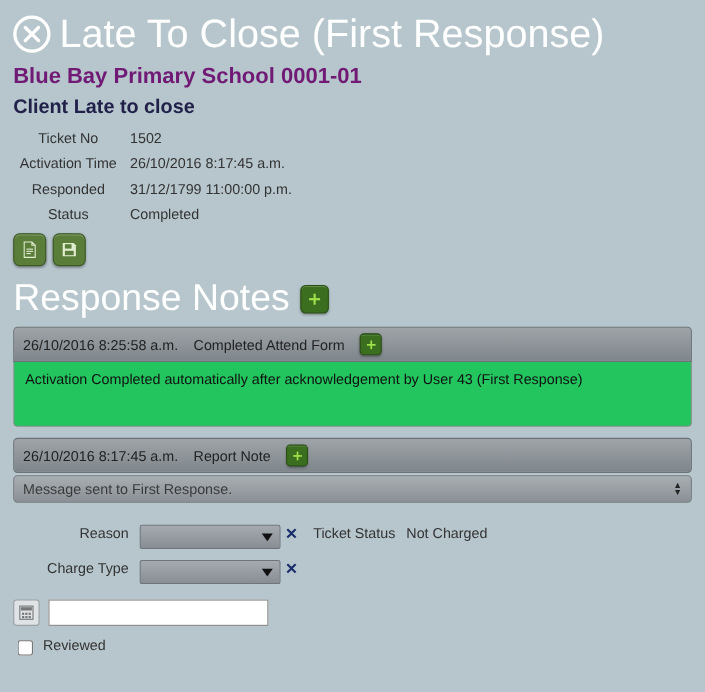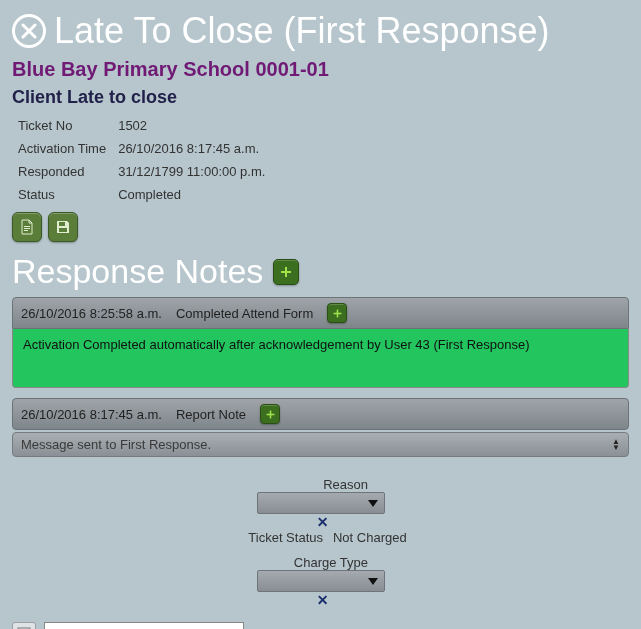--- a/index.html
+++ b/index.html
@@ -7,41 +7,41 @@
   .page{padding:0 12px;}
   h1.page-title{color:#fff;font-weight:normal;font-size:36px;margin:0;padding:10px 0 4px 0;display:flex;align-items:center;gap:8px;}
   .close-circle{display:inline-flex;width:28px;height:28px;border:3px solid #fff;border-radius:50%;align-items:center;justify-content:center;color:#fff;font-weight:bold;}
   .close-circle svg{width:16px;height:16px;}
   .subline{font-size:20px;font-weight:bold;color:#701a75;padding:2px 0;}
   .subline .client-name{display:inline-block;min-width:220px;}
   .subline .client-code{display:inline-block;}
   .client-desc{font-size:18px;font-weight:bold;color:#21214a;padding:4px 0 6px 0;}
   table.details{border-collapse:collapse;}
   table.details td{padding:4px 6px;vertical-align:top;}
-  table.details td.label{text-align:left;color:#333;font-size:13px;white-space:nowrap;}
+  table.details td.label{text-align:center;color:#333;font-size:13px;white-space:nowrap;}
   table.details td.val{color:#333;font-size:13px;}
   .toolbar{display:flex;gap:6px;padding:6px 0 10px 0;}
   .iconbtn{width:28px;height:28px;background:#5a7d3a;border:1px solid #3d5a26;border-radius:6px;display:flex;align-items:center;justify-content:center;cursor:pointer;box-shadow:inset 0 1px 0 rgba(255,255,255,.25),0 1px 2px rgba(0,0,0,.3);}
   .iconbtn svg{width:16px;height:16px;fill:#dfeccd;}
   h2.section-title{color:#fff;font-weight:normal;font-size:34px;margin:0;padding:0 0 6px 0;display:flex;align-items:center;gap:10px;}
   .addbtn{width:24px;height:24px;background:#3b6e1e;border:1px solid #2a4f15;border-radius:5px;display:flex;align-items:center;justify-content:center;cursor:pointer;box-shadow:inset 0 1px 0 rgba(255,255,255,.2),0 1px 2px rgba(0,0,0,.3);}
   .addbtn.small{width:18px;height:18px;border-radius:4px;}
   .addbtn svg{width:14px;height:14px;fill:#9fe24a;}
   .addbtn.small svg{width:11px;height:11px;}
   .note-block{margin-bottom:10px;}
   .note-header{background:linear-gradient(#9ea4a8,#7f868b);border:1px solid #6c7276;border-radius:4px 4px 0 0;padding:5px 8px;display:flex;align-items:center;gap:14px;color:#222;font-size:13px;}
   .note-header .note-ts{color:#222;}
   .note-header .note-type{color:#222;}
   .note-body{background:#22c55e;border:1px solid #888;border-top:none;border-radius:0 0 4px 4px;padding:8px 10px;min-height:42px;font-size:13px;color:#111;outline:none;}
   .collapsed-row{background:linear-gradient(#a8aeb2,#8a9095);border:1px solid #757b7f;border-radius:4px;padding:4px 8px;display:flex;align-items:center;justify-content:space-between;color:#444;font-size:13px;}
   .collapsed-row .msg{color:#3a3a3a;}
   .spinner{display:flex;flex-direction:column;gap:0;cursor:pointer;}
   .spinner span{font-size:8px;line-height:6px;color:#222;}
   .form-area{padding-top:20px;}
-  .form-row{display:flex;align-items:center;margin-bottom:10px;flex-direction:column;}
+  .form-row{display:flex;align-items:flex-start;margin-bottom:10px;}
   .form-row .flabel{width:105px;text-align:right;padding-right:10px;font-size:13px;color:#333;}
   .dropdown{width:120px;height:20px;background:linear-gradient(#a4aab0,#888e94);border:1px solid #6e747a;border-radius:2px;position:relative;display:flex;align-items:center;justify-content:flex-end;padding-right:6px;cursor:pointer;}
   .dropdown .caret{width:0;height:0;border-left:5px solid transparent;border-right:5px solid transparent;border-top:7px solid #111;}
   .x-clear{color:#1a2d6b;font-weight:bold;margin-left:4px;cursor:pointer;font-size:14px;}
   .billing-line{display:flex;align-items:center;gap:10px;margin-left:14px;font-size:13px;color:#333;}
   .calc-row{display:flex;align-items:center;gap:8px;margin:14px 0 10px 0;}
   .calc-icon{width:22px;height:22px;background:#dfe3e6;border:1px solid #9aa0a4;border-radius:3px;display:flex;align-items:center;justify-content:center;cursor:pointer;}
   .calc-icon svg{width:14px;height:14px;fill:#666;}
   .textfield{width:200px;height:24px;border:1px solid #888;background:#fff;padding:0 6px;font-size:13px;box-sizing:border-box;}
   .check-row{display:flex;align-items:flex-start;gap:6px;font-size:13px;color:#333;}

